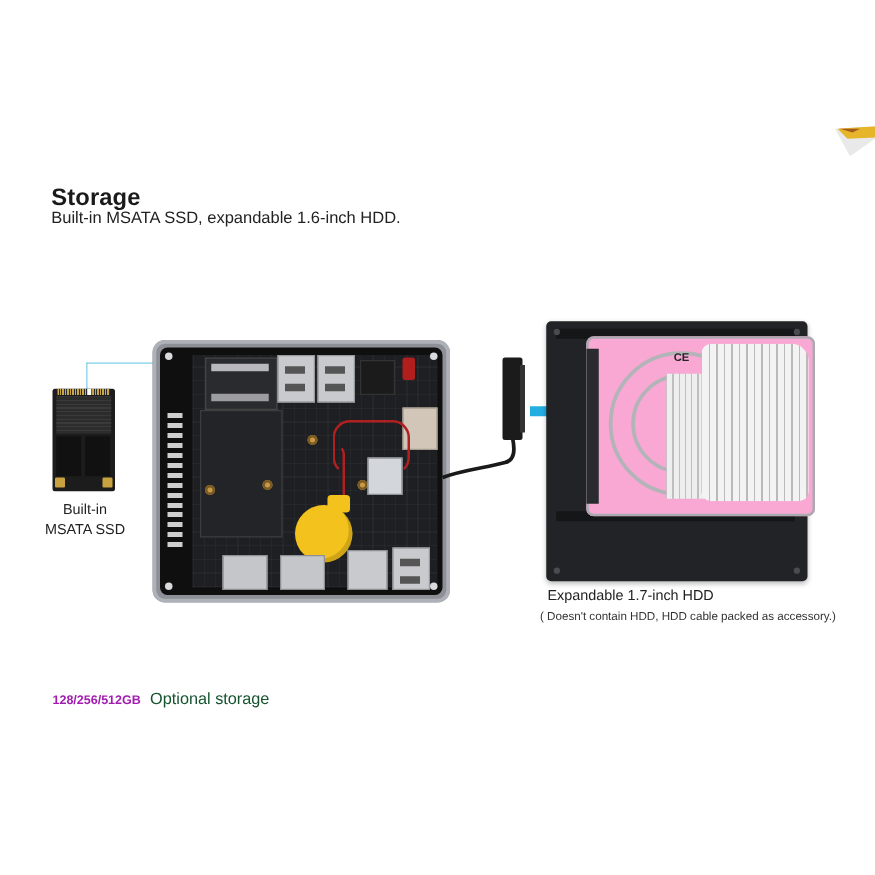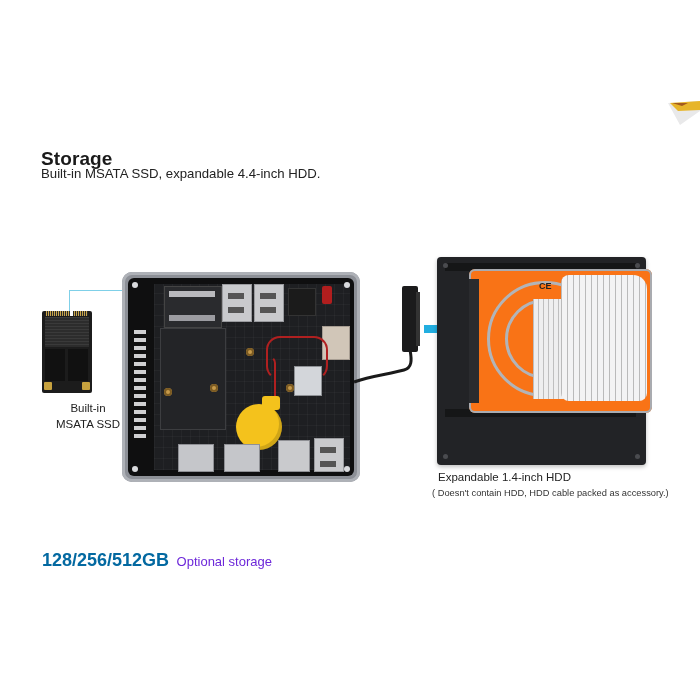--- a/index.html
+++ b/index.html
@@ -24,21 +24,21 @@
     .ssd { left: 42px; top: 311px; width: 50px; height: 82px; background: #1c1c1c; border-radius: 2px; overflow: hidden; }
     .ssd .contacts { position: absolute; top: 0; left: 4px; width: 42px; height: 5px;
       background: repeating-linear-gradient(90deg, #c9a54a 0 1px, #2a2a2a 1px 2px); }
     .ssd .notch { position: absolute; top: 0; left: 28px; width: 3px; height: 5px; background: #fff; }
     .ssd .top-area { position: absolute; top: 6px; left: 3px; width: 44px; height: 30px;
       background: repeating-linear-gradient(0deg, #2c2c2c 0 2px, #3a3a3a 2px 3px); }
     .ssd .chip { position: absolute; top: 38px; width: 20px; height: 32px; background: #111; }
     .ssd .chip.l { left: 3px; } .ssd .chip.r { left: 26px; }
     .ssd .pad { position: absolute; bottom: 3px; width: 8px; height: 8px; background: #c7a23f; border-radius: 1px; }
     .ssd .pad.l { left: 2px; } .ssd .pad.r { right: 2px; }
-    .ssd-label { left: 30px; top: 400px; width: 76px; text-align: center; font-size: 11.5px; line-height: 16px; color: #222; margin-left: 20px; }
+    .ssd-label { left: 30px; top: 400px; width: 76px; text-align: center; font-size: 11.5px; line-height: 16px; color: #222; }
 
     
     .chassis { left: 122px; top: 272px; width: 238px; height: 210px; background: #8d9097; border-radius: 10px;
       box-shadow: inset 0 0 0 3px #aeb1b7; }
     .chassis .inner { position: absolute; left: 6px; top: 6px; right: 6px; bottom: 6px; background: #0f0f10; border-radius: 6px; overflow: hidden; }
     .vent { position: absolute; left: 6px; top: 52px; width: 12px; height: 108px;
       background: repeating-linear-gradient(0deg, #cfcfd2 0 4px, #0f0f10 4px 8px); }
     .board { position: absolute; left: 26px; top: 6px; width: 196px; height: 186px; background: #1e1f22; }
     .board .texture { position: absolute; inset: 0;
       background:
@@ -68,50 +68,50 @@
 
     
     .arrow { left: 424px; top: 320px; width: 34px; height: 18px; }
 
     
     .plate { left: 437px; top: 257px; width: 209px; height: 208px; background: #222326; border-radius: 4px;
       box-shadow: 0 2px 4px rgba(0,0,0,0.25); }
     .plate .rail { position: absolute; left: 8px; top: 6px; right: 10px; height: 8px; background: #151617; }
     .plate .rail-b { position: absolute; left: 8px; top: 152px; right: 10px; height: 8px; background: #151617; }
     .plate .hole { position: absolute; width: 5px; height: 5px; border-radius: 50%; background: #4a4b4f; }
-    .hdd { left: 469px; top: 269px; width: 183px; height: 144px; background: #f97316; border-radius: 6px;
+    .hdd { left: 469px; top: 269px; width: 183px; height: 144px; background: #f9a8d4; border-radius: 6px;
       box-shadow: inset 0 0 0 2px #a9abb0; overflow: hidden; }
     .hdd .platter-ring { position: absolute; border-radius: 50%; border: 3px solid #b2b4b8; }
     .hdd .label { position: absolute; left: 92px; top: 6px; width: 86px; height: 126px; background: #f3f3f4; border-radius: 8px 14px 8px 8px;
       background-image: repeating-linear-gradient(90deg, rgba(80,80,80,0.35) 0 1px, transparent 1px 6px); }
     .hdd .label2 { position: absolute; left: 64px; top: 30px; width: 34px; height: 100px; background: #eeeeef;
       background-image: repeating-linear-gradient(90deg, rgba(80,80,80,0.3) 0 1px, transparent 1px 5px); }
     .hdd .sata { position: absolute; left: 0; top: 10px; width: 10px; height: 124px; background: #2a2b2e; }
     .hdd .ce { position: absolute; left: 70px; top: 12px; font-size: 9px; font-weight: bold; color: #222; }
 
     .hdd-caption { left: 438px; top: 471px; font-size: 11.5px; color: #222; }
     .hdd-note { left: 432px; top: 488px; font-size: 9.3px; color: #333; text-align: right; }
 
     
     .cap-line { left: 42px; top: 550px; white-space: nowrap; }
-    .cap-bold { font-size: 18px; font-weight: bold; color: #0369a1; }
-    .cap-rest { font-size: 13px; color: #6d28d9; margin-left: 3px; }
+    .cap-bold { font-size: 10px; font-weight: bold; color: #a21caf; }
+    .cap-rest { font-size: 13px; color: #14532d; margin-left: 3px; }
   </style>
 </head>
 <body>
 
 <svg class="abs corner-fold" viewBox="0 0 32 24">
   <polygon points="0,2 32,0 32,10 12,24" fill="#e9e9ea"></polygon>
   <polygon points="2,2 32,0 32,9 10,10" fill="#e7b52a"></polygon>
   <polygon points="4,2 20,2 14,5" fill="#a35a1e"></polygon>
 </svg>
 
 <div class="abs title">Storage</div>
 <div class="abs subtitle">
-  <div>Built-in MSATA SSD, expandable 4.4-inch HDD.</div>
+  <div>Built-in MSATA SSD, expandable 1.6-inch HDD.</div>
 </div>
 
 <div class="abs leader-v"></div>
 <div class="abs leader-h"></div>
 
 <div class="abs ssd">
   <div class="contacts"></div>
   <div class="notch"></div>
   <div class="top-area"></div>
   <div class="chip l"></div>
@@ -190,19 +190,19 @@
 
 <div class="abs hdd">
   <div class="sata"></div>
   <div class="platter-ring" style="left:18px;top:12px;width:110px;height:110px;"></div>
   <div class="platter-ring" style="left:36px;top:30px;width:74px;height:74px;"></div>
   <div class="label2"></div>
   <div class="label"></div>
   <div class="ce">CE</div>
 </div>
 
-<div class="abs hdd-caption">Expandable 1.4-inch HDD</div>
+<div class="abs hdd-caption">Expandable 1.7-inch HDD</div>
 <div class="abs hdd-note">( Doesn't contain HDD,  HDD cable packed as accessory.)</div>
 
 <div class="abs cap-line">
   <span class="cap-bold">128/256/512GB</span>
   <span class="cap-rest">Optional storage</span>
 </div>
 
 </body></html>

